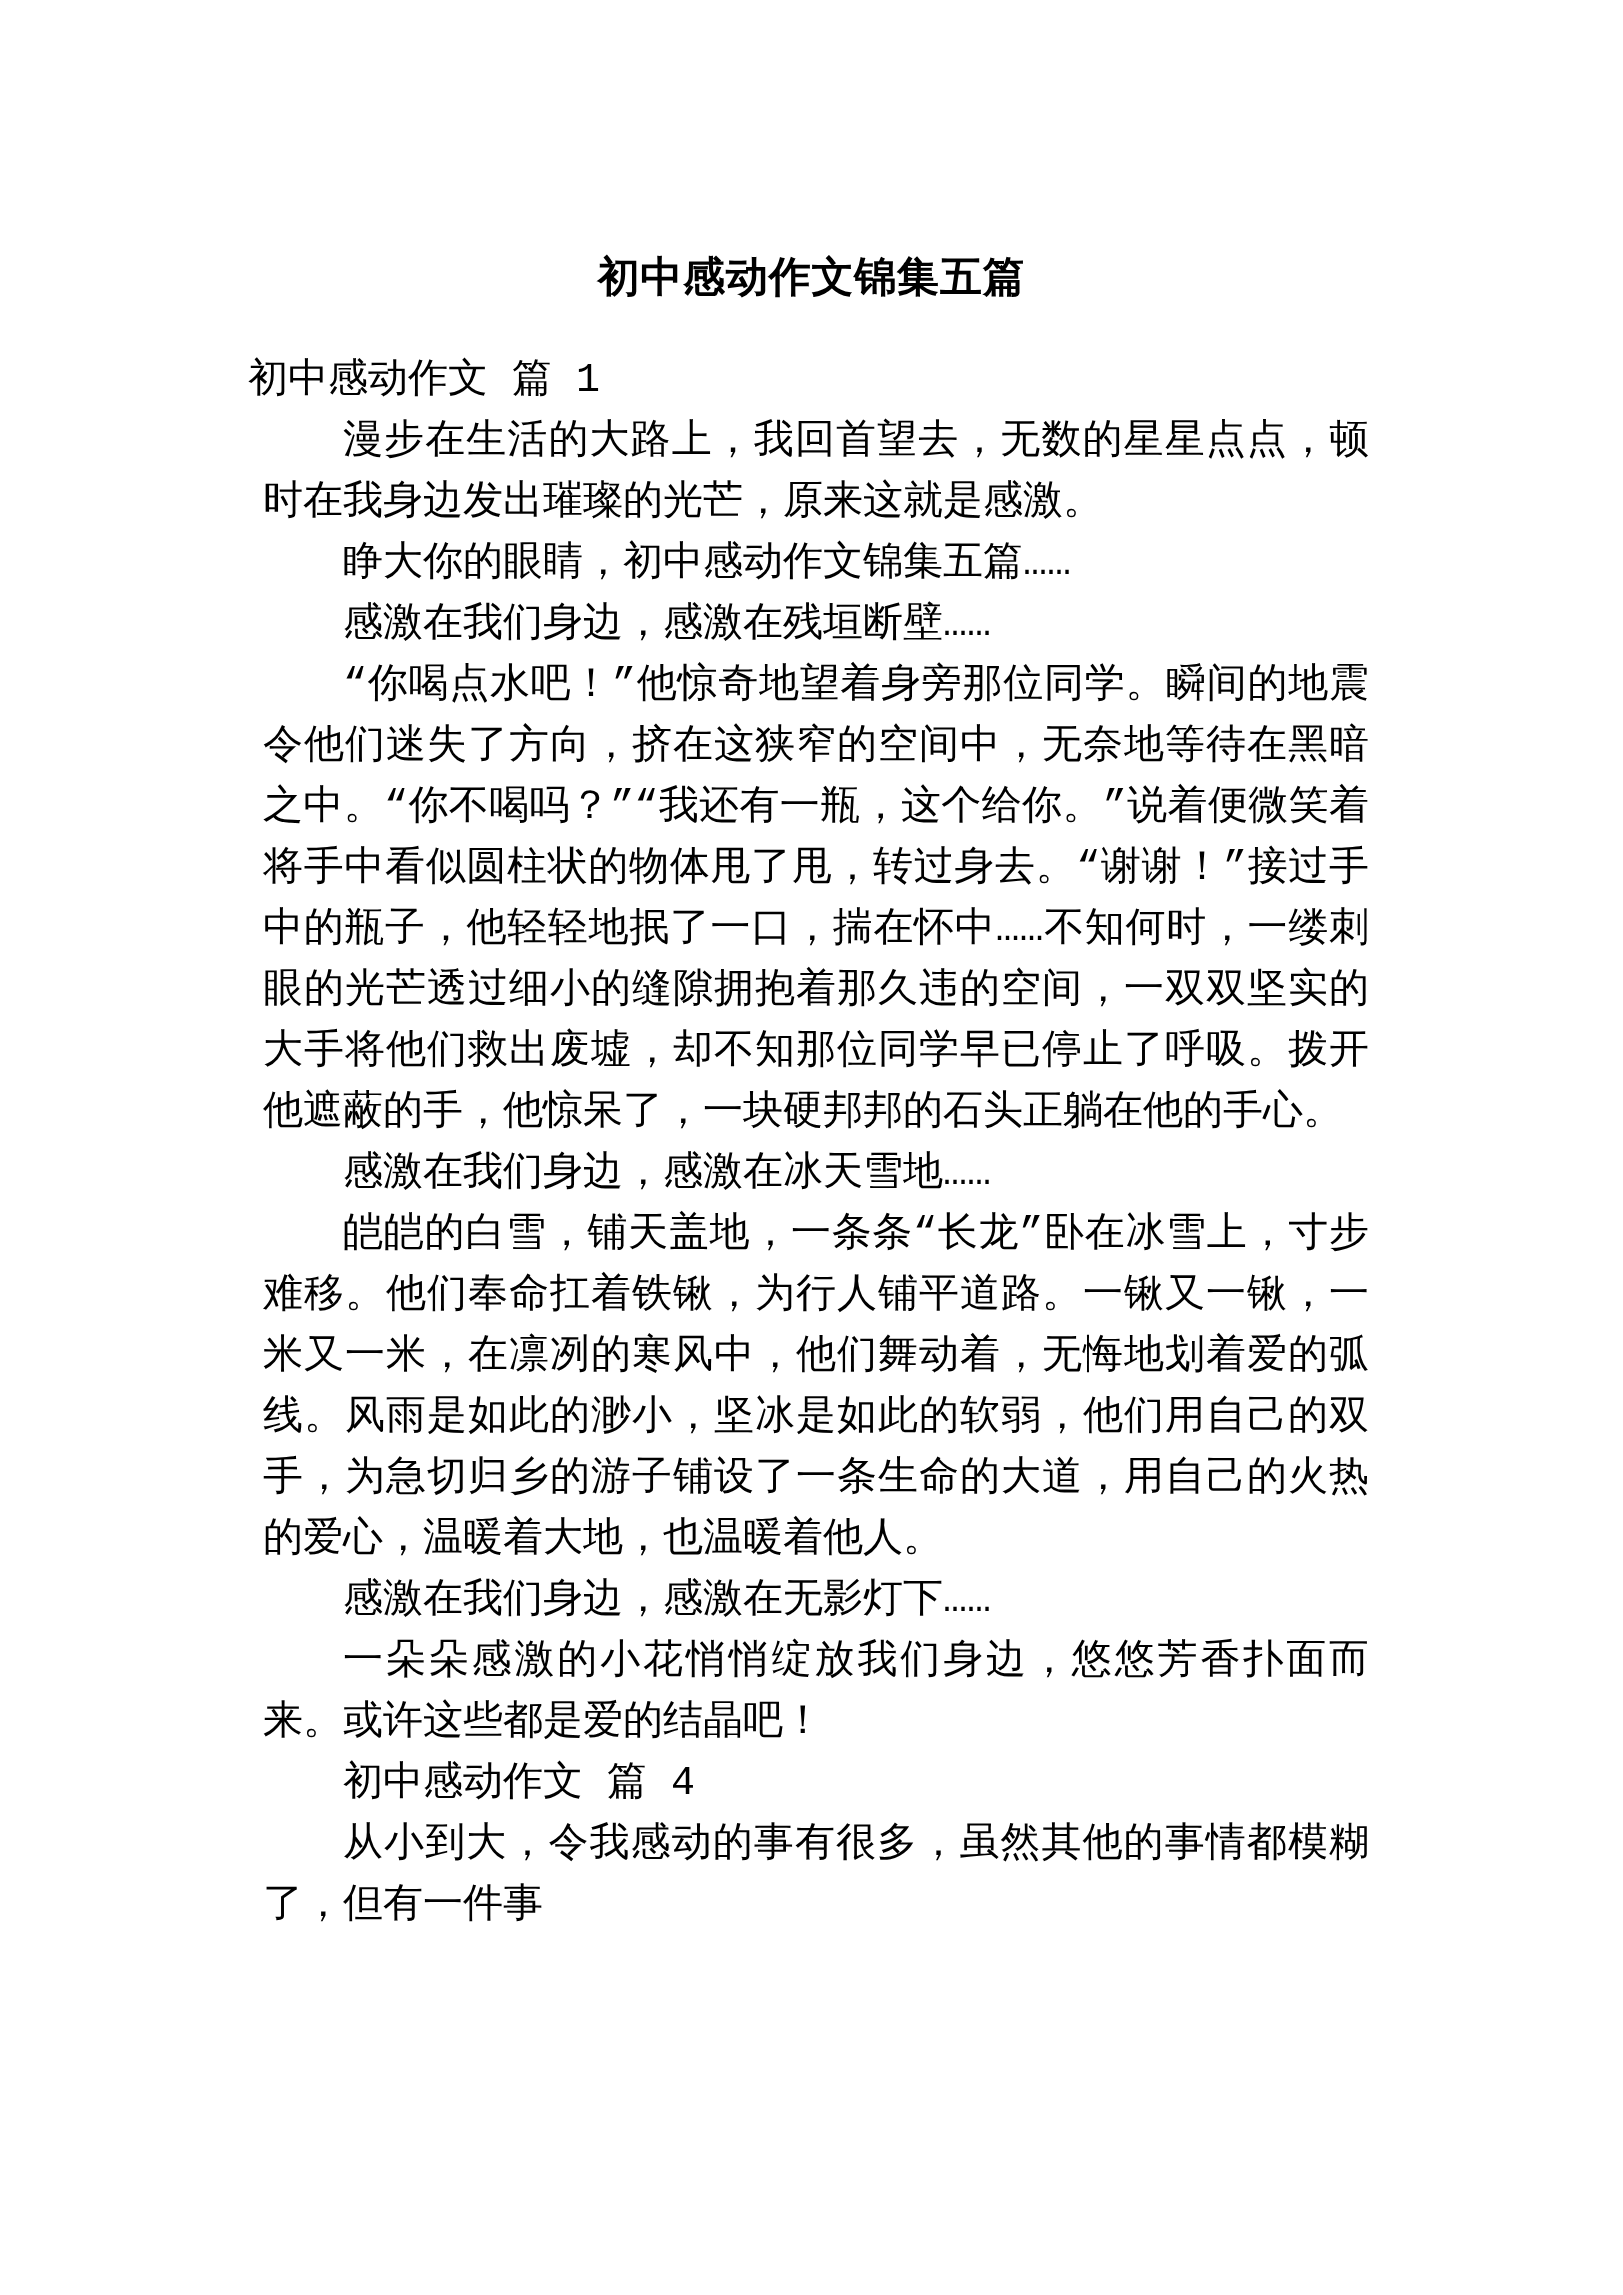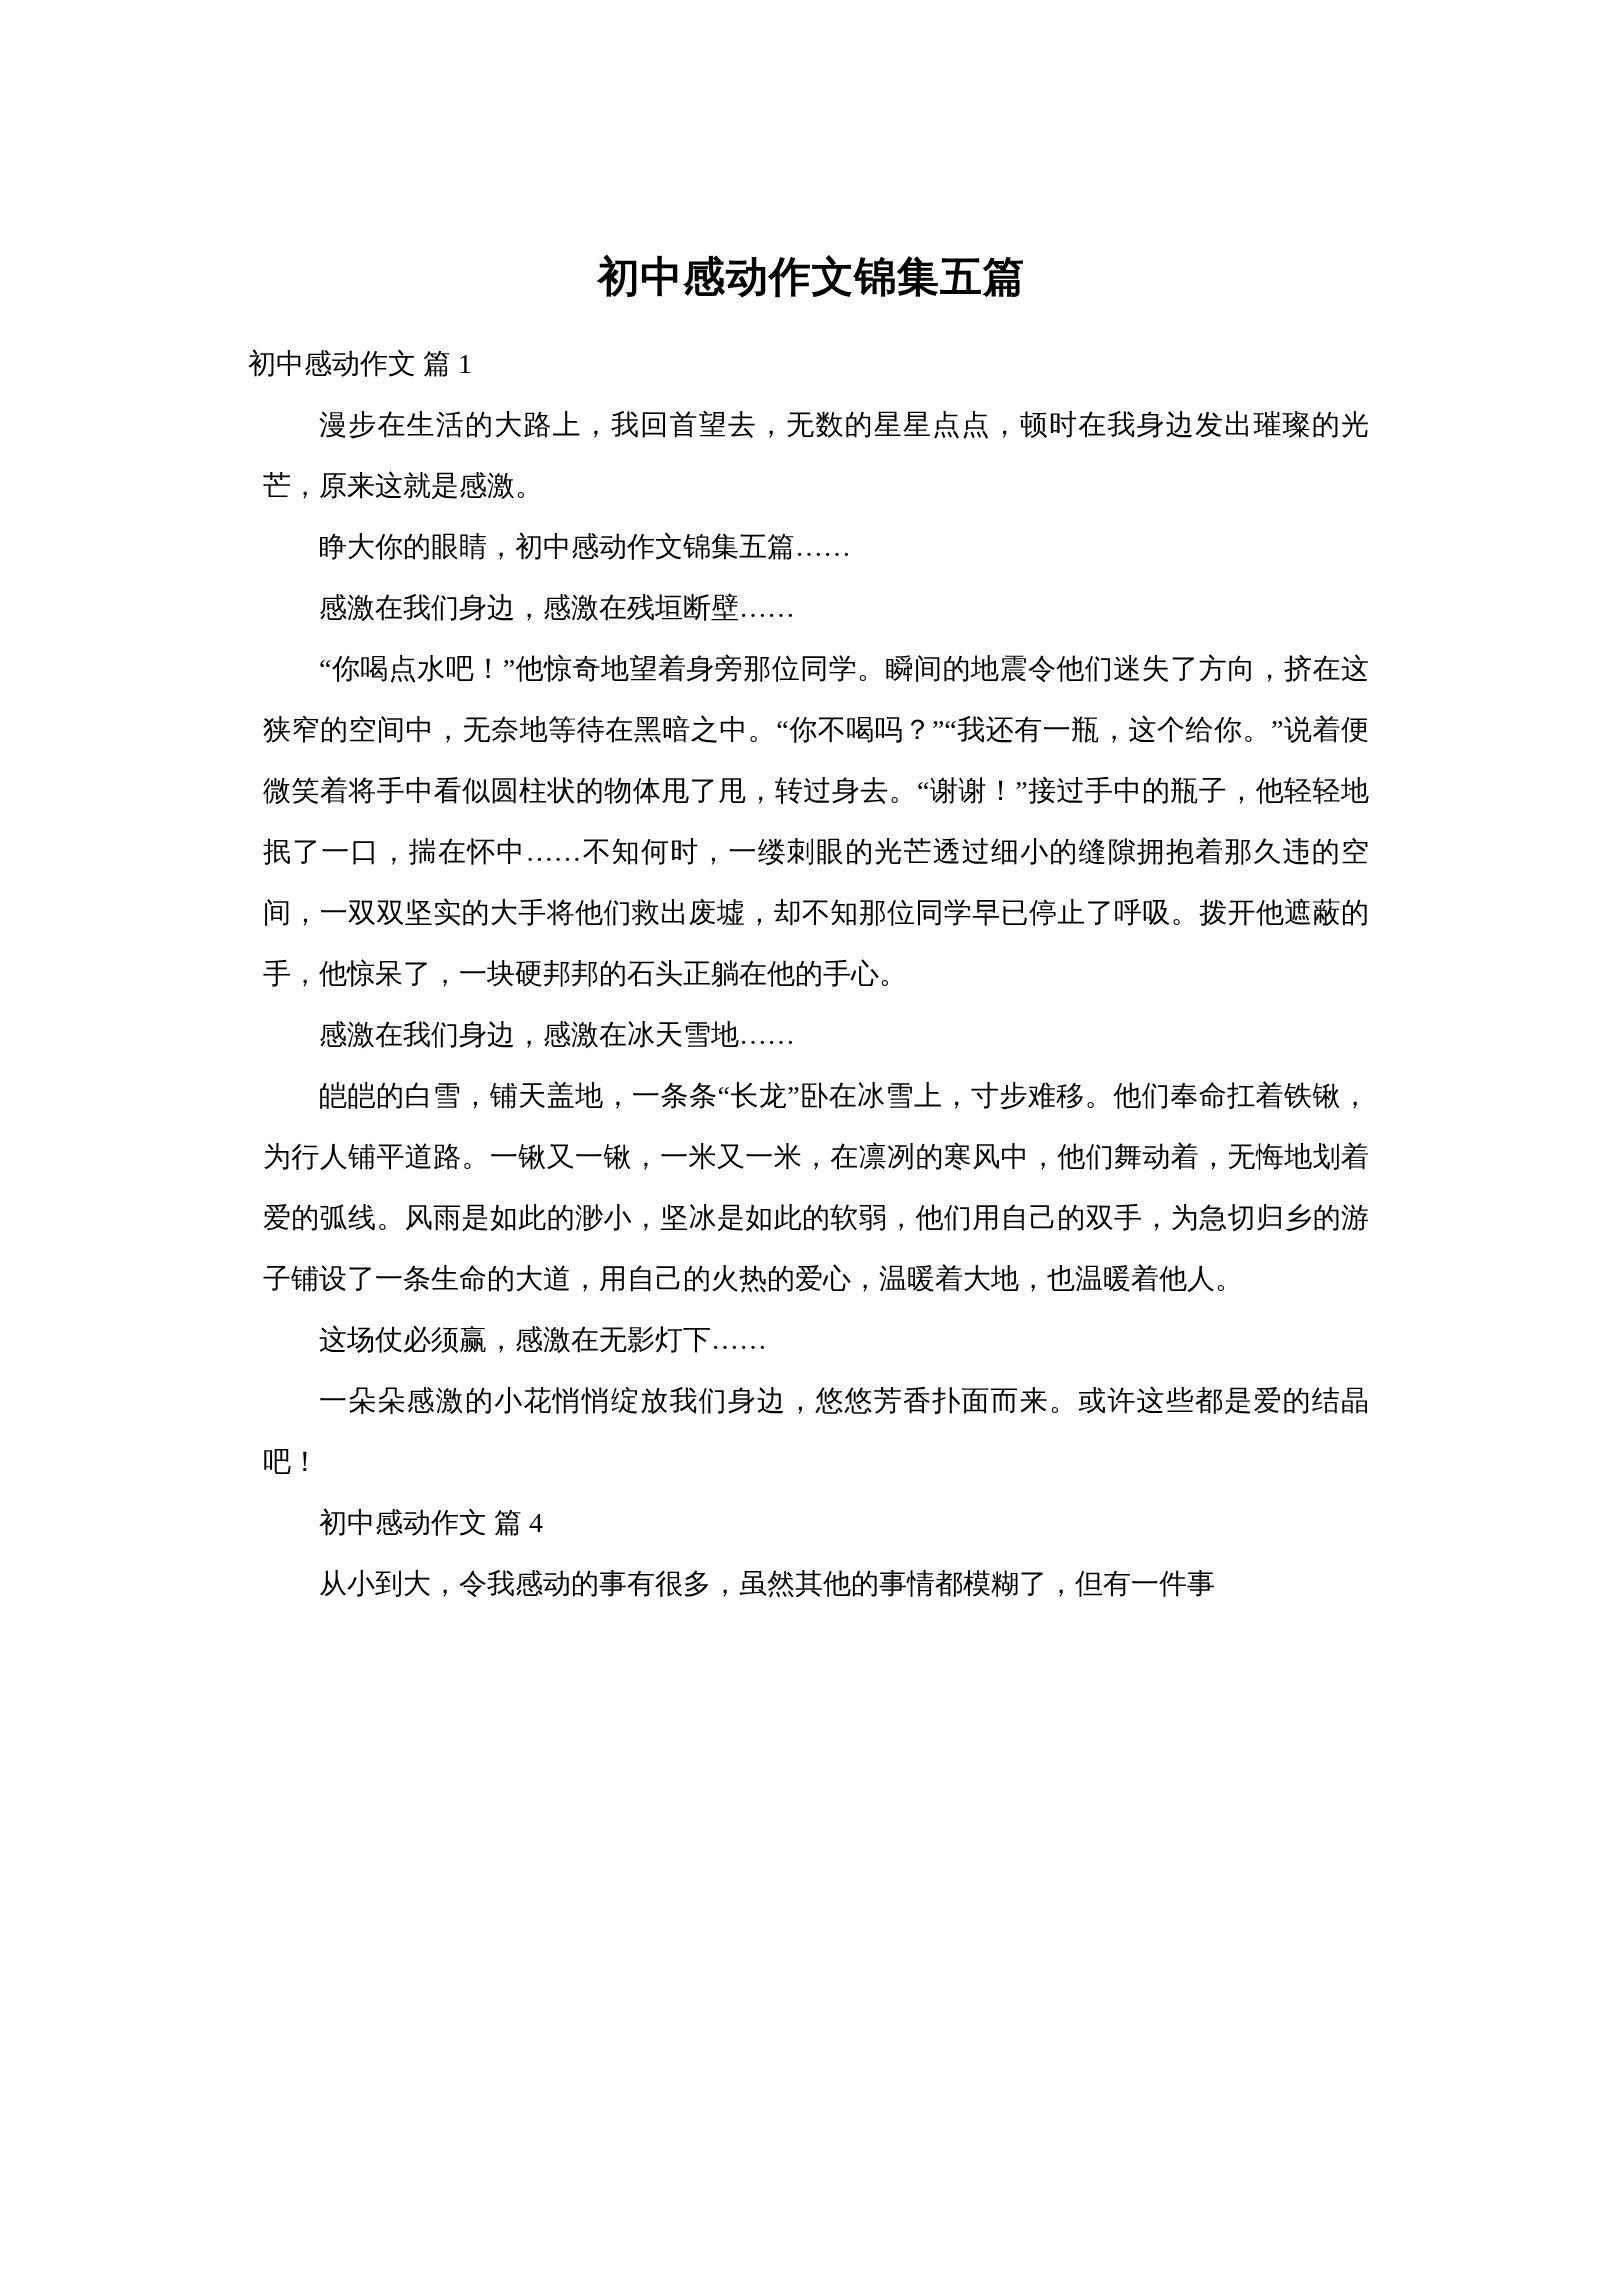--- a/index.html
+++ b/index.html
@@ -9,42 +9,42 @@
     background: #ffffff; color: #000000;
   }
   .title {
     position: absolute; left: 0; width: 1623px; top: 247px;
     text-align: center;
     font-family: "DejaVu Sans", sans-serif; font-weight: bold;
     font-size: 42px; line-height: 59px; letter-spacing: 0.8px;
     margin: 0;
   }
   .body {
-    position: absolute; left: 248px; top: 333px; width: 1121px;
-    font-family: Liberation Serif, serif;
-    font-size: 28px; line-height: 61px;
+    position: absolute; left: 248px; top: 350px; width: 1121px;
+    font-family: Liberation Mono, monospace;
+    font-size: 40px; line-height: 61px;
   }
   .body p { margin: 0; padding: 0; text-align: justify; }
   .body p.indent { text-indent: 2em; margin-left: 15px; }
   .body p.heading { text-indent: 0; }
   .body p.heading.indent { text-indent: 2em; }
 </style>
 </head>
 <body>
 
 <div class="page">
   <h1 class="title">初中感动作文锦集五篇</h1>
 
   <div class="body">
     <p class="heading">初中感动作文 篇 1</p>
     <p class="indent">漫步在生活的大路上，我回首望去，无数的星星点点，顿时在我身边发出璀璨的光芒，原来这就是感激。</p>
     <p class="indent">睁大你的眼睛，初中感动作文锦集五篇……</p>
     <p class="indent">感激在我们身边，感激在残垣断壁……</p>
     <p class="indent">“你喝点水吧！”他惊奇地望着身旁那位同学。瞬间的地震令他们迷失了方向，挤在这狭窄的空间中，无奈地等待在黑暗之中。“你不喝吗？”“我还有一瓶，这个给你。”说着便微笑着将手中看似圆柱状的物体甩了甩，转过身去。“谢谢！”接过手中的瓶子，他轻轻地抿了一口，揣在怀中……不知何时，一缕刺眼的光芒透过细小的缝隙拥抱着那久违的空间，一双双坚实的大手将他们救出废墟，却不知那位同学早已停止了呼吸。拨开他遮蔽的手，他惊呆了，一块硬邦邦的石头正躺在他的手心。</p>
     <p class="indent">感激在我们身边，感激在冰天雪地……</p>
     <p class="indent">皑皑的白雪，铺天盖地，一条条“长龙”卧在冰雪上，寸步难移。他们奉命扛着铁锹，为行人铺平道路。一锹又一锹，一米又一米，在凛冽的寒风中，他们舞动着，无悔地划着爱的弧线。风雨是如此的渺小，坚冰是如此的软弱，他们用自己的双手，为急切归乡的游子铺设了一条生命的大道，用自己的火热的爱心，温暖着大地，也温暖着他人。</p>
-    <p class="indent">这场仗必须赢，感激在无影灯下……</p>
+    <p class="indent">感激在我们身边，感激在无影灯下……</p>
     <p class="indent">一朵朵感激的小花悄悄绽放我们身边，悠悠芳香扑面而来。或许这些都是爱的结晶吧！</p>
     <p class="heading indent">初中感动作文 篇 4</p>
     <p class="indent">从小到大，令我感动的事有很多，虽然其他的事情都模糊了，但有一件事</p>
   </div>
 </div>
 
 
 </body></html>

